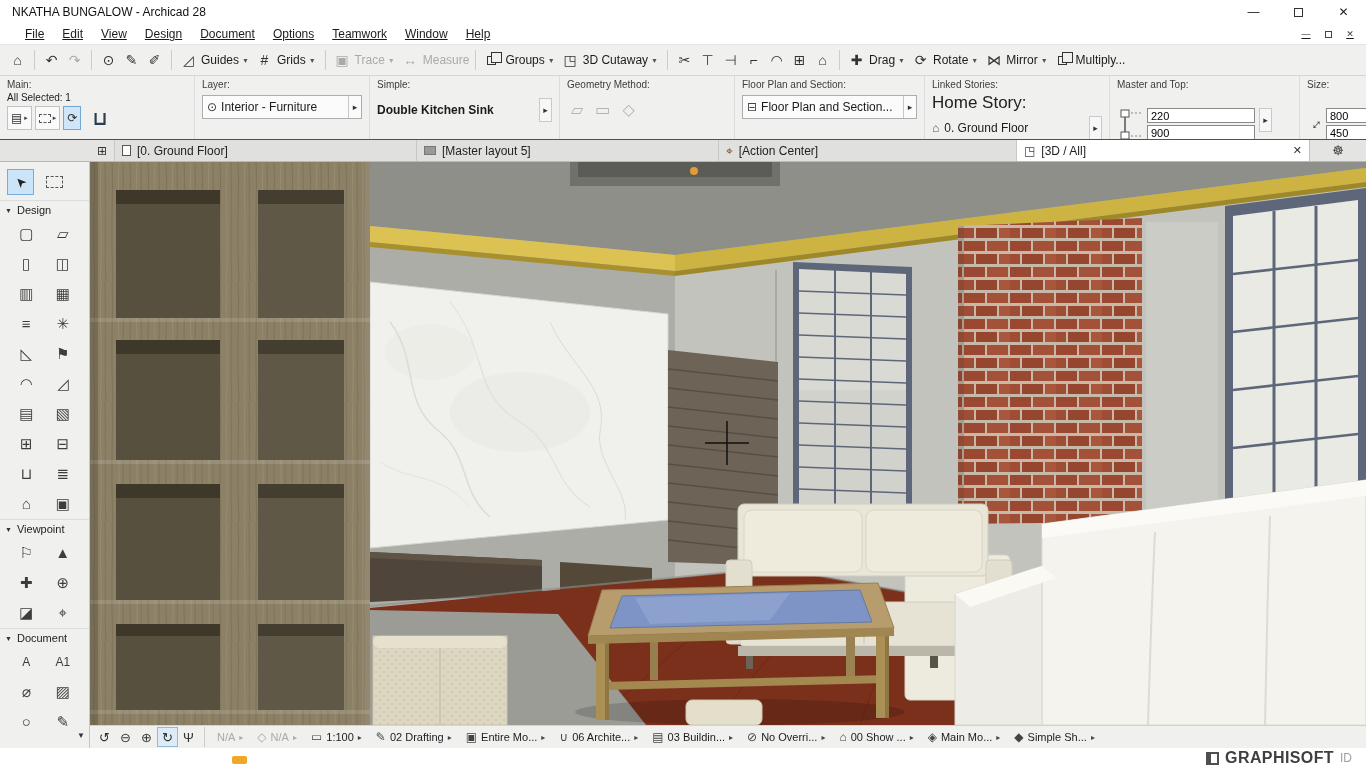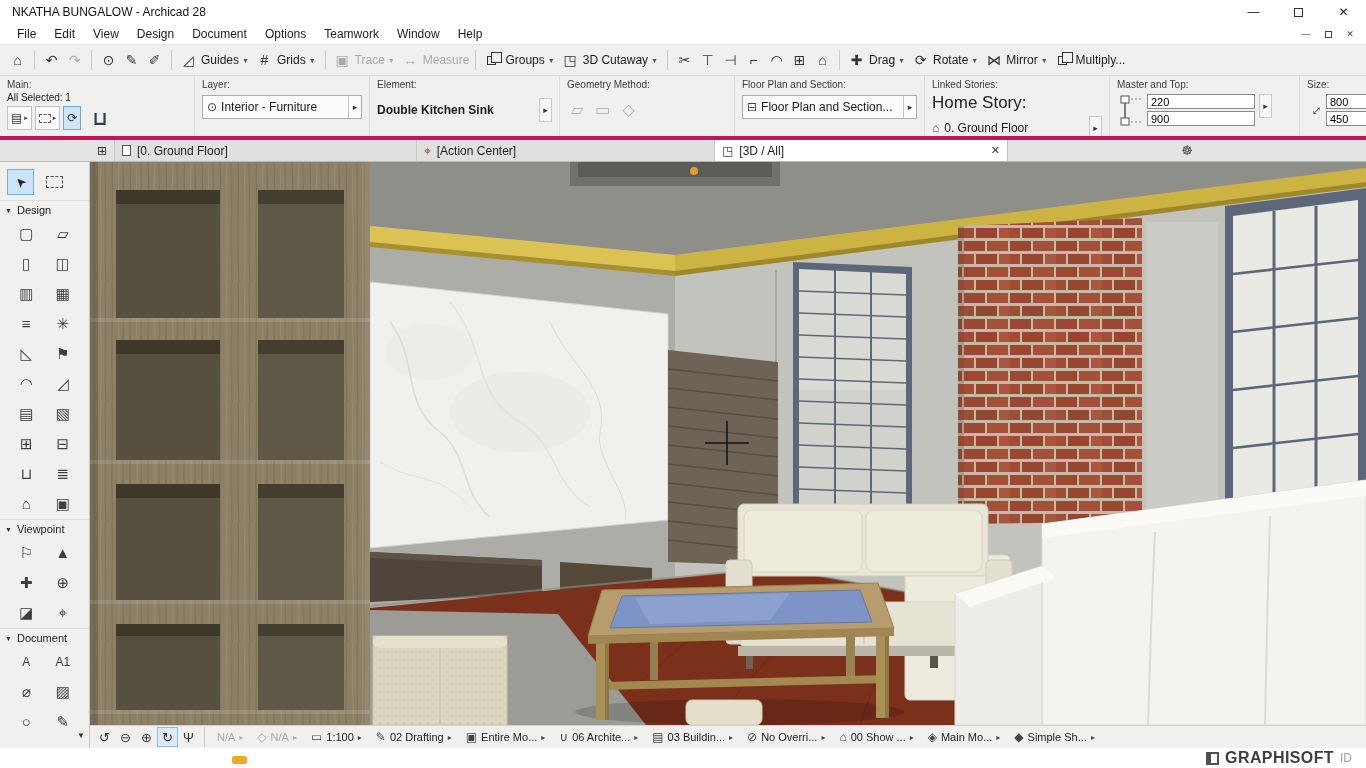--- a/index.html
+++ b/index.html
@@ -8,53 +8,53 @@
   .app { width:1366px; height:768px; display:flex; flex-direction:column; }
 
   
   .titlebar { height:24px; display:flex; align-items:center; background:#fff; flex:0 0 auto; }
   .titlebar .title { padding-left:12px; font-size:12px; color:#111; }
   .win-controls { margin-left:auto; display:flex; height:100%; }
   .win-btn { width:45px; display:flex; align-items:center; justify-content:center; font-size:12px; color:#222; }
   .restore-glyph { width:9px; height:9px; border:1px solid #333; }
 
   
-  .menubar { height:20px; display:flex; align-items:center; background:#fff; padding-left:8px; }
+  .menubar { height:20px; display:flex; align-items:center; background:#fff; padding-left:16px;text-decoration:underline; }
   .menu-item { padding:1px 9px; font-size:12px; }
   .doc-controls { margin-left:auto; display:flex; gap:6px; padding-right:8px; align-items:center; }
   .doc-btn { width:16px; height:14px; display:flex; align-items:center; justify-content:center; font-size:9px; color:#444; }
   .restore-sm { width:7px; height:7px; border:1px solid #444; }
 
   
   .toolbar { height:32px; background:#f0f0ef; border-top:1px solid #e4e4e4; border-bottom:1px solid #d6d6d6; display:flex; align-items:center; padding:0 6px; white-space:nowrap; overflow:hidden; }
   .ti { min-width:23px; height:24px; display:inline-flex; align-items:center; justify-content:center; font-size:14px; color:#333; }
   .tlabel { font-size:12px; color:#1b1b1b; margin:0 1px;text-align:center; }
   .caret { font-size:7px; color:#555; margin:0 4px 0 2px; }
   .sep { width:1px; height:20px; background:#cccccc; margin:0 5px; flex:0 0 auto; }
   .dis, .dis * { color:#aaaaaa !important; }
   .boxes2 { width:9px; height:9px; border:1px solid #333; position:relative; margin-right:2px; }
   .boxes2::after { content:""; position:absolute; left:3px; top:-5px; width:9px; height:9px; border:1px solid #333; background:#f0f0ef; }
 
   
-  .infobar { height:64px; background:#f0f0ef; border-bottom:4px solid #be185d; display:flex; overflow:hidden; }
+  .infobar { height:64px; background:#f0f0ef; border-bottom:1px solid #be185d; display:flex; overflow:hidden; }
   .sec { border-right:1px solid #dcdcdc; padding:3px 7px 2px; flex:0 0 auto; position:relative; }
   .sec-label { font-size:10px; color:#3c3c3c; height:13px; }
   .selcount { font-size:10px; color:#222; }
   .tool-btnrow { display:flex; gap:3px; margin-top:3px; align-items:center; }
   .ib-btn { height:24px; border:1px solid #c2c2c2; background:#fafafa; display:flex; align-items:center; padding:0 3px; font-size:12px; color:#333; }
   .ib-btn .mini-caret { font-size:7px; margin-left:2px; color:#444; }
   .ib-btn.active { background:#cfe6f8; border-color:#71a7d0; }
   .sink-glyph { font-size:19px; color:#2c3e50; font-weight:bold; margin-left:8px; }
   .combo { margin-top:3px; height:24px; background:#fbfbfb; border:1px solid #adadad; display:flex; align-items:center; font-size:12px; padding-left:4px; }
   .combo .arrow { margin-left:auto; border-left:1px solid #c6c6c6; width:13px; height:100%; display:flex; align-items:center; justify-content:center; font-size:9px; color:#333; }
   .flat-arrow { width:13px; height:24px; display:flex; align-items:center; justify-content:center; font-size:9px; color:#333; border:1px solid #c9c9c9; background:#f7f7f7; }
   .geo-icons { display:flex; gap:12px; margin-top:8px; padding-left:4px; }
   .geo-icons span { font-size:16px; color:#b5b5b5; }
   .num-input { width:108px; height:15px; border:1px solid #8a8a8a; background:#fff; font-size:11px; font-family:inherit; padding:0 3px; display:block; }
-  .bt-row { display:flex; align-items:flex-start; gap:4px; margin-top:2px; }
+  .bt-row { display:flex; align-items:flex-start; gap:4px; margin-top:16px; }
   .stack { display:flex; flex-direction:column; gap:2px; }
 
   
   .tabbar { height:22px; background:#e4e4e2; border-bottom:1px solid #b9b9b9; display:flex; align-items:stretch; }
   .tab-spacer { width:90px; }
   .tabbar-btn { width:24px; display:flex; align-items:center; justify-content:center; font-size:12px; color:#333; }
   .tab { display:flex; align-items:center; gap:6px; padding:0 7px; border-left:1px solid #c8c8c6; font-size:12px; color:#222; background:#e0e0de; overflow:hidden; }
   .tab.t1 { width:302px;align-items:center; } .tab.t2 { width:302px; } .tab.t3 { width:298px; }
   .tab.active { width:294px; background:#ffffff; border-right:1px solid #c0c0c0; }
   .tab .ticon { font-size:12px; color:#444; flex:0 0 auto; }
@@ -210,21 +210,21 @@
     </div>
     <div class="sec" style="width:175px">
       <div class="sec-label">Layer:</div>
       <div class="combo">
         <span style="font-size:12px;color:#333;margin-right:4px">⊙</span>
         <span>Interior - Furniture</span>
         <span class="arrow">▸</span>
       </div>
     </div>
     <div class="sec" style="width:190px">
-      <div class="sec-label">Element:</div>
+      <div class="sec-label">Simple:</div>
       <div style="display:flex;align-items:center;margin-top:6px">
         <span style="font-weight:bold;font-size:12px">Double Kitchen Sink</span>
         <span class="flat-arrow" style="margin-left:auto">▸</span>
       </div>
     </div>
     <div class="sec" style="width:175px">
       <div class="sec-label">Geometry Method:</div>
       <div class="geo-icons">
         <span>▱</span>
         <span>▭</span>
@@ -276,20 +276,24 @@
       </div>
     </div>
   </div>
 
   <div class="tabbar">
     <div class="tab-spacer"></div>
     <div class="tabbar-btn">⊞</div>
     <div class="tab t1">
       <span class="page-icon"></span>
       <span>[0. Ground Floor]</span>
+    </div>
+    <div class="tab t2">
+      <span class="layout-icon"></span>
+      <span>[Master layout 5]</span>
     </div>
     <div class="tab t3">
       <span class="ticon ac-icon">⌖</span>
       <span>[Action Center]</span>
     </div>
     <div class="tab active">
       <span class="ticon">◳</span>
       <span>[3D / All]</span>
       <span class="close">✕</span>
     </div>

